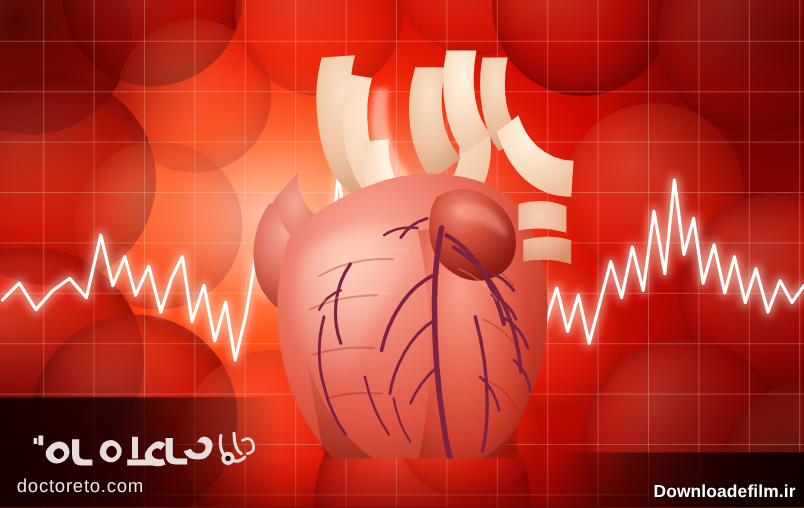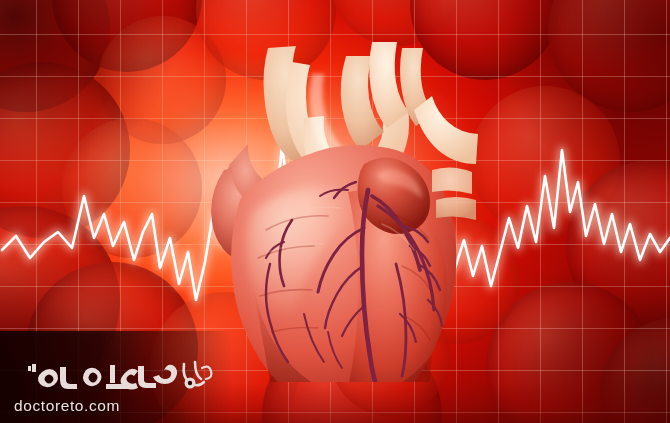--- a/index.html
+++ b/index.html
@@ -306,14 +306,17 @@
           <path d="M72 12 q7 -5 13 1 q5 6 0 12 q-6 6 -13 1 q-6 -6 0 -14 z m4 4 q-3 4 0 7 q3 3 6 0 q3 -4 0 -7 q-3 -3 -6 0 z"></path>
           <path d="M46 9 l6 0 l0 13 q0 4 5 4 l6 0 l0 5 l-9 0 q-8 0 -8 -9 z"></path>
           <path d="M28 14 q8 -6 14 0 q5 7 -2 13 q-8 5 -14 -1 q-5 -6 2 -12 z m4 4 q-3 3 0 6 q3 3 6 0 q3 -3 0 -6 q-3 -3 -6 0 z"></path>
           <path d="M18 6 l4 0 l0 8 l-4 0 z M14 8 l3 0 l0 5 l-3 0 z"></path>
         </g>
       </svg>
       <div id="wm-left-domain">doctoreto.com</div>
     </div>
   </div>
 
+  <div id="wm-right">
+    <div id="wm-right-text">Downloadefilm.ir</div>
+  </div>
 
 </div>
 
 </body></html>

